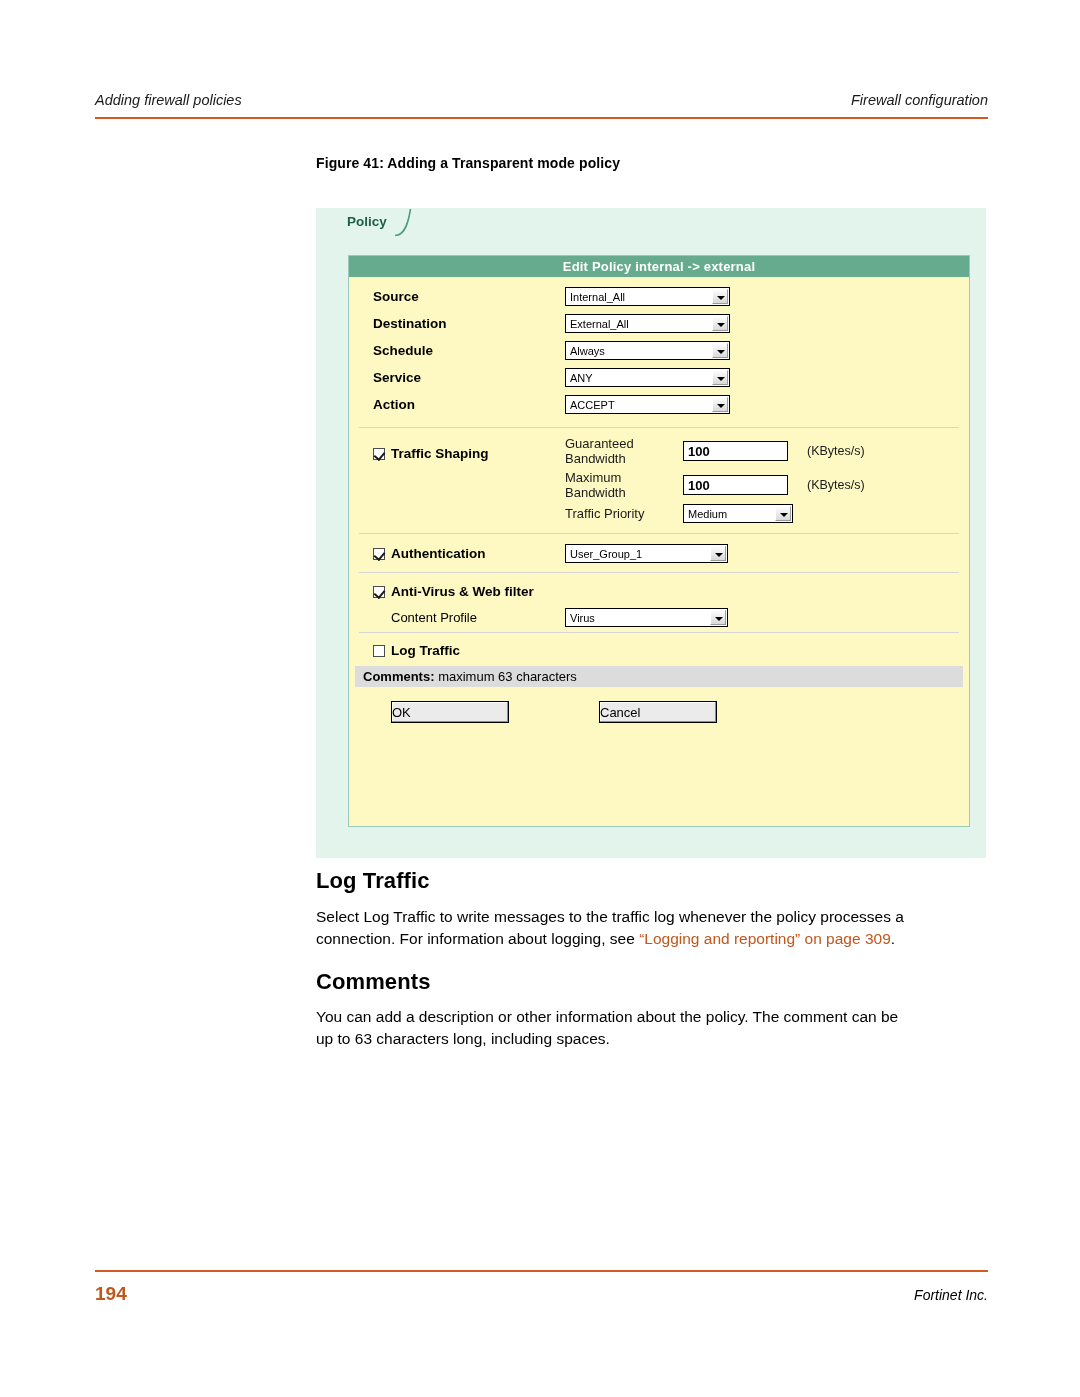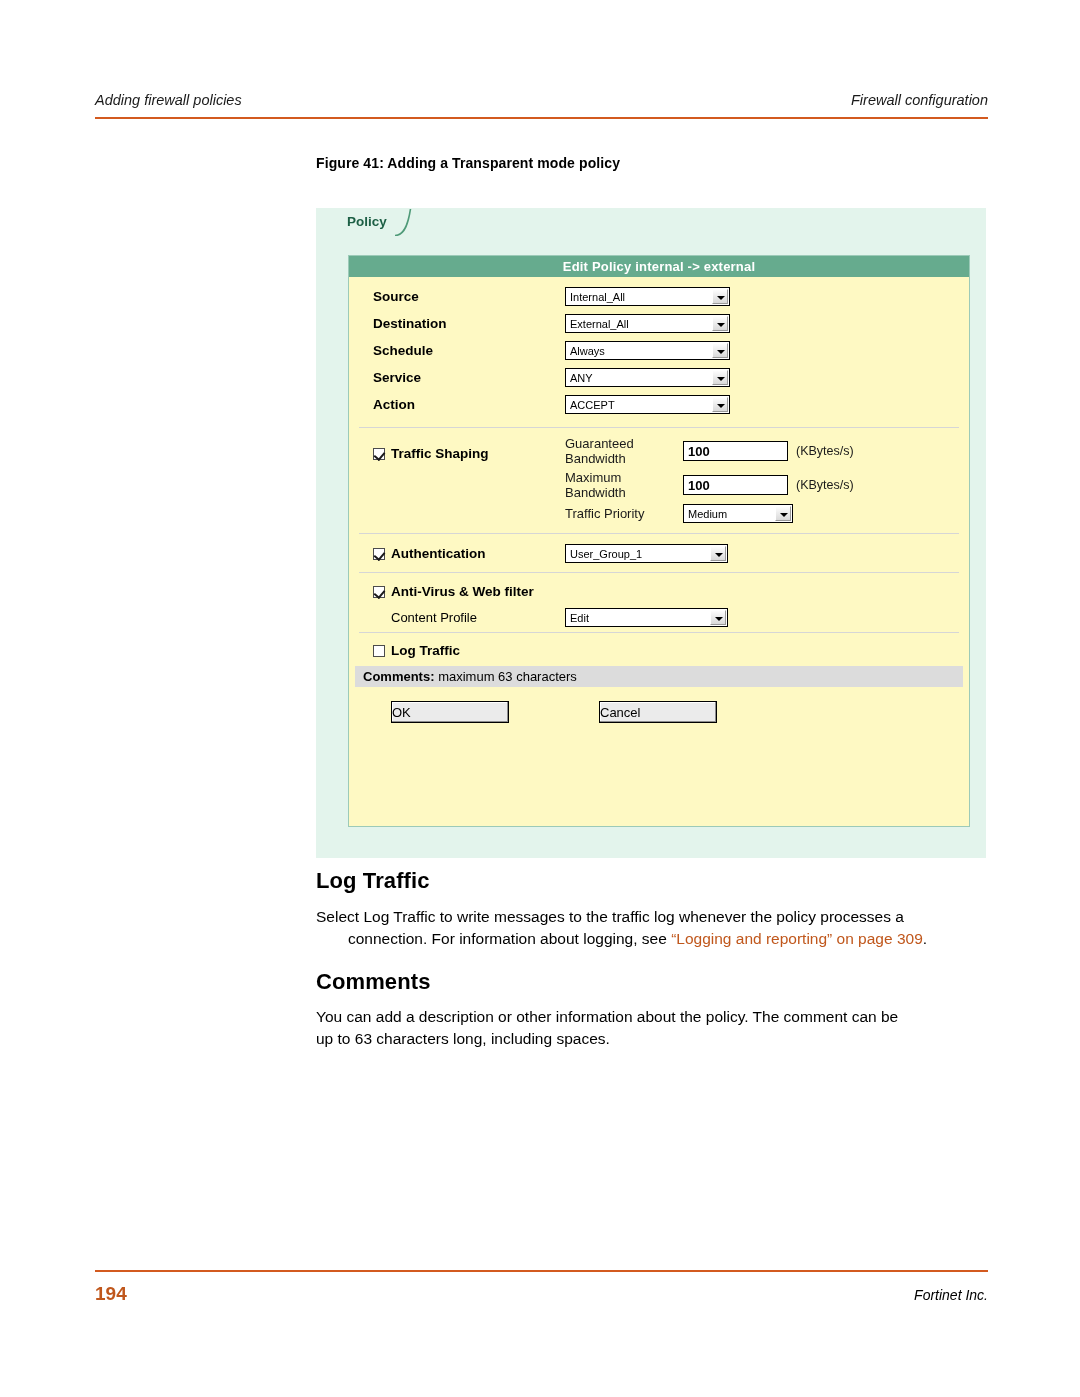--- a/index.html
+++ b/index.html
@@ -208,21 +208,21 @@
     border: 1px solid #000000;
     background: #ffffff;
     font-family: "Liberation Sans", sans-serif;
     font-size: 13px;
     line-height: 19px;
     padding-left: 4px;
     font-weight: bold;
   }
   .unit {
     font-size: 12.5px;
-    margin-left: 8px;
+    margin-left: 19px;
     color: #1a1a1a;
   }
 
   
   .comments-bar {
     background: #dcdcdc;
     padding: 3px 0 3px 8px;
     font-size: 13px;
     margin: 0 6px;
   }
@@ -448,21 +448,21 @@
       </div>
 
       <div class="divider"></div>
 
       <div style="padding:9px 0 2px 24px">
         <span class="cb checked"></span><span class="cb-label">Anti-Virus &amp; Web filter</span>
       </div>
       <div class="row" style="height:30px;padding-left:42px">
         <div class="lbl" style="width:174px;font-weight:normal;font-size:13px">Content Profile</div>
         <div class="sel w163">
-          <span>Edit</span>
+          <span>Virus</span>
           <span class="arrow"></span>
         </div>
       </div>
 
       <div class="divider"></div>
 
       <div style="padding:8px 0 7px 24px">
         <span class="cb"></span><span class="cb-label">Log Traffic</span>
       </div>
 
@@ -476,21 +476,21 @@
       </div>
 
     </div>
   </div>
 </div>
 
 <h2 class="section" style="left:316px; top:868px;">Log Traffic</h2>
 
 <p class="body" style="left:316px; top:906px;">Select Log Traffic to write messages to the traffic log whenever the policy processes a</p>
 
-<p class="body" style="left:316px; top:928px;margin-left:32px;">
+<p class="body" style="left:316px; top:928px;">
   <span>connection. For information about logging, see </span><span class="link">“Logging and reporting” on page 309</span><span>.</span>
 </p>
 
 <h2 class="section" style="left:316px; top:969px;">Comments</h2>
 
 <p class="body" style="left:316px; top:1006px;">You can add a description or other information about the policy. The comment can be</p>
 
 <p class="body" style="left:316px; top:1028px;">up to 63 characters long, including spaces.</p>
 
 <div class="footer-rule"></div>

